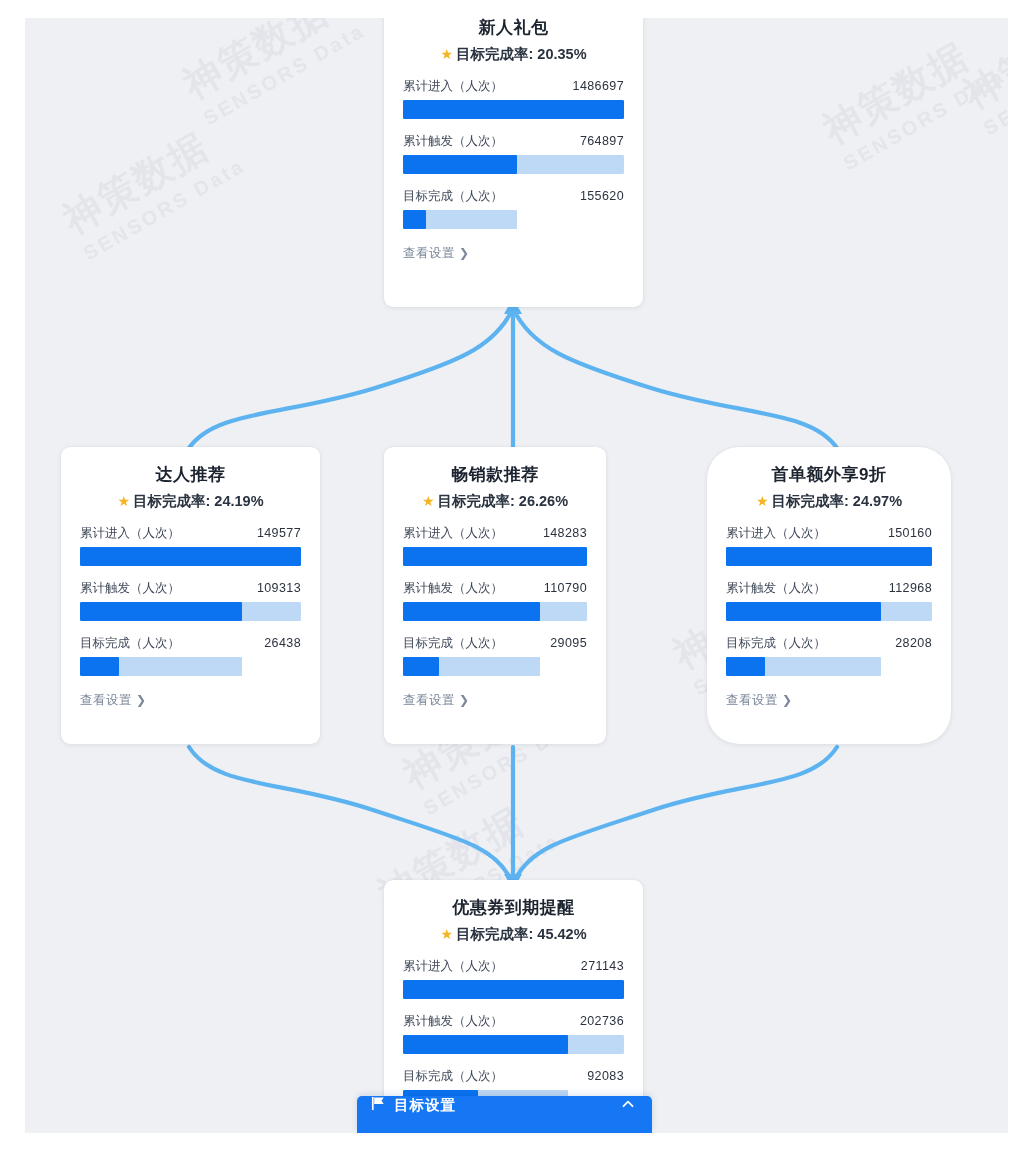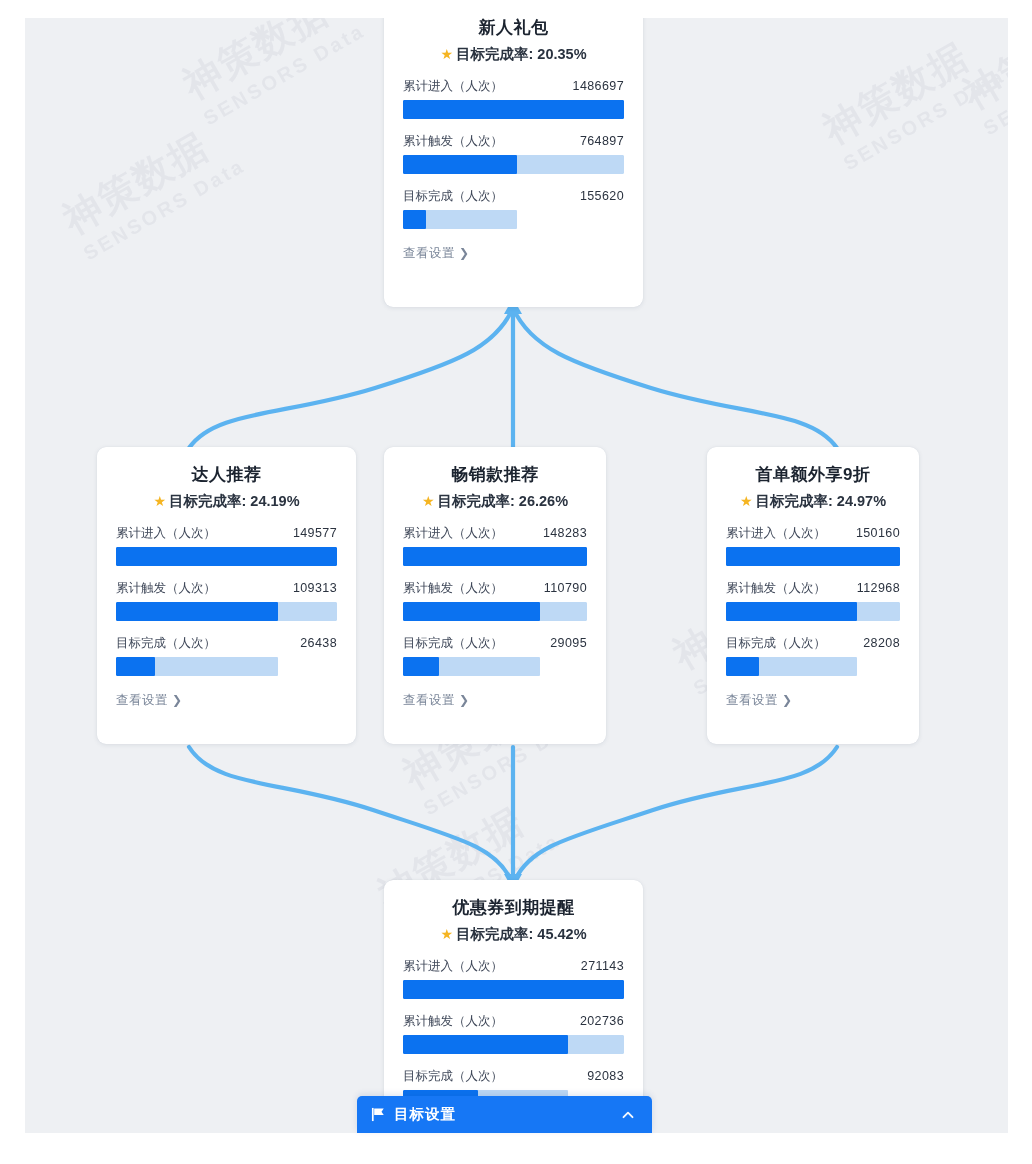--- a/index.html
+++ b/index.html
@@ -88,21 +88,21 @@
     cursor:pointer;
   }
   .card-link .chev{margin-left:4px;font-size:12px;}
 
   
   .goalbar{
     position:absolute;left:357px;top:1096px;
     width:295px;height:37px;
     background:#1677f5;
     border-radius:5px 5px 0 0;
-    display:flex;align-items:center;
+    display:flex;align-items:flex-start;
     padding:0 16px 0 14px;
     box-sizing:border-box;
     color:#fff;
     box-shadow:0 -2px 6px rgba(10,60,140,.12);
   }
   .goalbar .flag{width:15px;height:15px;margin-right:8px;flex:0 0 auto;}
   .goalbar .gtxt{font-size:14.5px;font-weight:700;letter-spacing:1px;}
   .goalbar .spacer{flex:1 1 auto;}
   .goalbar .caret{width:16px;height:16px;opacity:.95;}
 </style>
@@ -192,21 +192,21 @@
             <div class="track-bg" style="width:51.5%"></div>
             <div class="track-fill" style="width:10.5%"></div>
           </div>
         </div>
 
         <div class="card-link">
           <span>查看设置</span><span class="chev">❯</span>
         </div>
       </div>
 
-      <div class="card" style="left:36px;top:429px;width:259px;height:297px;margin-left:36px;">
+      <div class="card" style="left:36px;top:429px;width:259px;height:297px;">
         <div class="card-title">达人推荐</div>
         <div class="card-rate">
           <span class="star">★</span><span>目标完成率: 24.19%</span>
         </div>
 
         <div class="metric">
           <div class="metric-head">
             <span class="metric-label">累计进入（人次）</span>
             <span class="metric-value">149577</span>
           </div>
@@ -280,21 +280,21 @@
             <div class="track-bg" style="width:74.7%"></div>
             <div class="track-fill" style="width:19.6%"></div>
           </div>
         </div>
 
         <div class="card-link">
           <span>查看设置</span><span class="chev">❯</span>
         </div>
       </div>
 
-      <div class="card" style="left:682px;top:429px;width:212px;height:297px;">
+      <div class="card" style="left:682px;top:429px;width:244px;height:297px;border-radius:32px;">
         <div class="card-title">首单额外享9折</div>
         <div class="card-rate">
           <span class="star">★</span><span>目标完成率: 24.97%</span>
         </div>
 
         <div class="metric">
           <div class="metric-head">
             <span class="metric-label">累计进入（人次）</span>
             <span class="metric-value">150160</span>
           </div>

